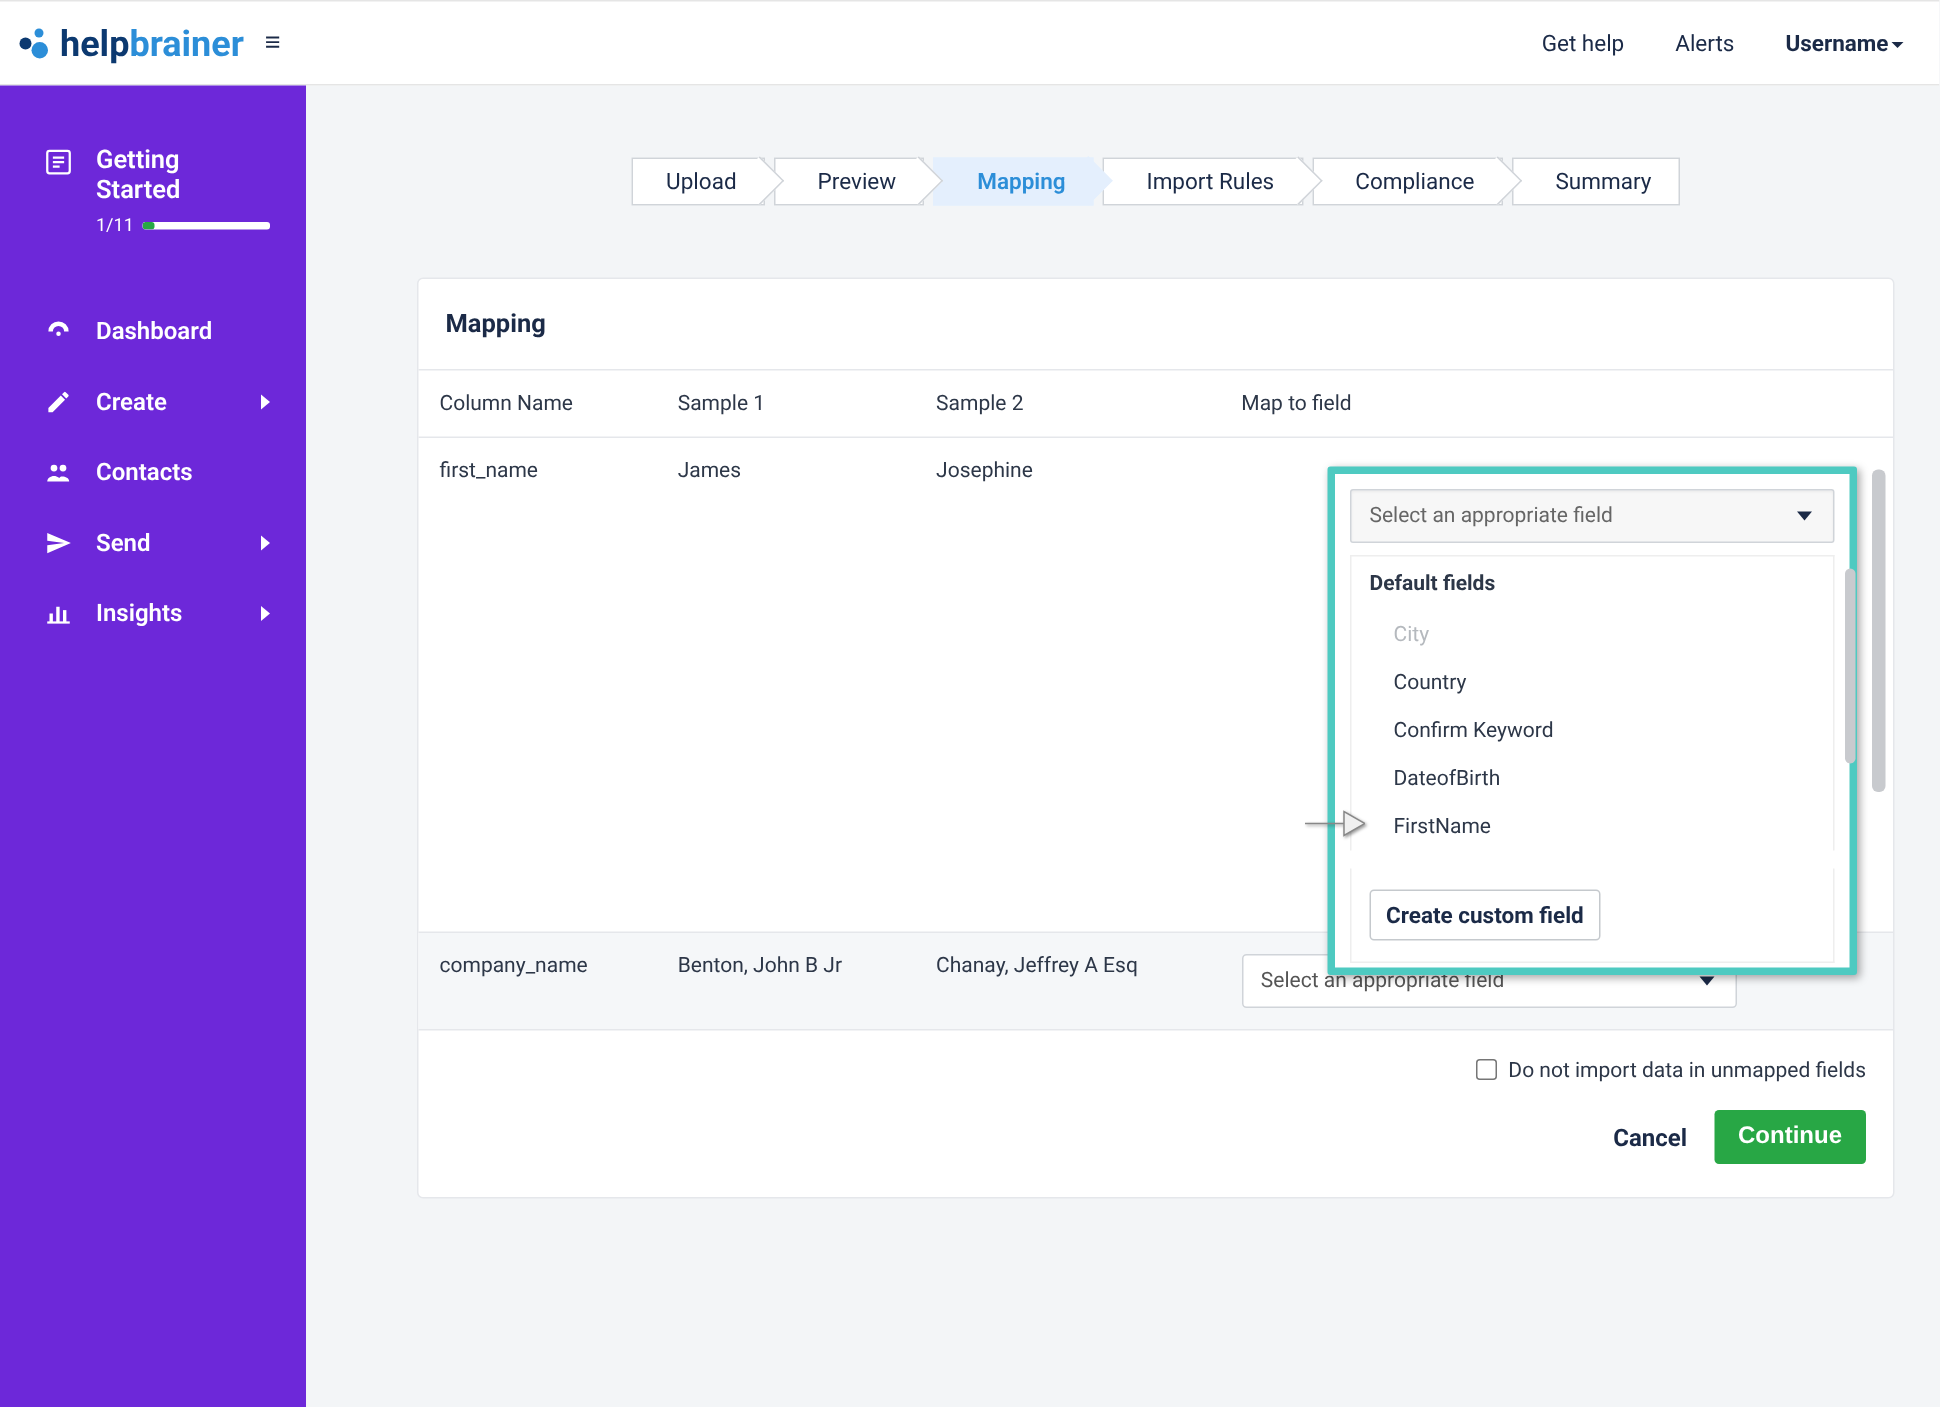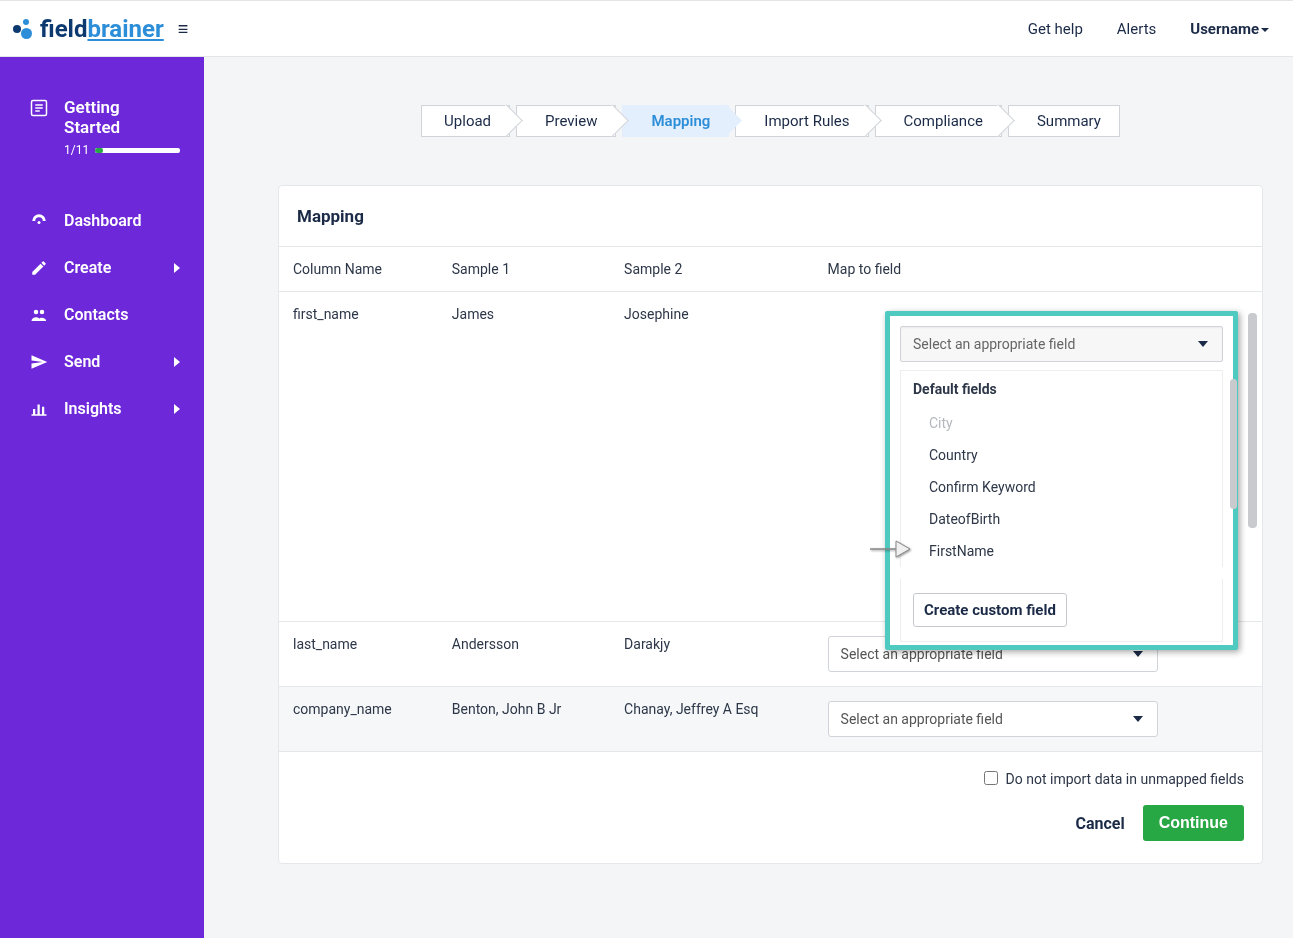--- a/index.html
+++ b/index.html
@@ -7,21 +7,21 @@
 
     
     .top-header { position: absolute; top: 0; left: 0; right: 0; height: 57px; background: #fff; border-top: 1px solid #e5e5e5; border-bottom: 1px solid #e5e5e5; display: flex; align-items: center; padding: 0 24px 0 10px; }
     .logo { display: flex; align-items: center; font-weight: 700; font-size: 24px; }
     .logo-dots { position: relative; width: 24px; height: 24px; margin-right: 6px; }
     .logo-dots span { position: absolute; border-radius: 50%; }
     .dot1 { width: 6px; height: 6px; background: #2c8ed8; left: 13px; top: 2px; }
     .dot2 { width: 8px; height: 8px; background: #0c3970; left: 3px; top: 8px; }
     .dot3 { width: 11px; height: 11px; background: #2c8ed8; left: 11px; top: 11px; }
     .logo-main { color: #0c3970; }
-    .logo-brainer { color: #2c8ed8; text-decoration: underline; }
+    .logo-brainer { color: #2c8ed8; }
     .hamburger { margin-left: 14px; color: #1b2a47; font-size: 18px; line-height: 1; cursor: pointer; }
     .top-spacer { flex: 1; }
     .top-nav a { color: #1b2a47; text-decoration: none; font-size: 15px; margin-left: 30px; cursor: pointer; }
     .top-nav .username { font-weight: 700; }
     .caret { display: inline-block; width: 0; height: 0; margin-left: 2px; vertical-align: middle; border-left: 4px solid transparent; border-right: 4px solid transparent; border-top: 4px solid #1b2a47; }
 
     
     .sidebar { position: absolute; left: 0; top: 57px; bottom: 0; width: 204px; background: #6d28d9; color: #fff; padding-top: 40px; }
     .gs-wrap { display: flex; align-items: flex-start; padding: 0 24px 0 30px; margin-bottom: 40px; }
     .gs-icon { width: 18px; height: 18px; margin-right: 16px; margin-top: 2px; }
@@ -88,21 +88,21 @@
 </head>
 <body>
 
 <div class="top-header">
   <div class="logo">
     <div class="logo-dots">
       <span class="dot1"></span>
         <span class="dot2"></span>
         <span class="dot3"></span>
     </div>
-    <span class="logo-main">field</span>
+    <span class="logo-main">help</span>
       <span class="logo-brainer">brainer</span>
   </div>
   <span class="hamburger">≡</span>
   <div class="top-spacer"></div>
   <div class="top-nav">
     <a>Get help</a>
     <a>Alerts</a>
     <a class="username"><span>Username</span><span class="caret"></span></a>
   </div>
 </div>
@@ -207,31 +207,20 @@
           <th>Map to field</th>
         </tr>
       </thead>
       <tbody>
         <tr class="row-expanded">
           <td>first_name</td>
           <td>James</td>
           <td>Josephine</td>
           <td></td>
         </tr>
-        <tr>
-          <td>last_name</td>
-          <td>Andersson</td>
-          <td>Darakjy</td>
-          <td>
-            <div class="select-box">
-              <span>Select an appropriate field</span>
-              <span class="tri"></span>
-            </div>
-          </td>
-        </tr>
         <tr class="alt">
           <td>company_name</td>
           <td>Benton, John B Jr</td>
           <td>Chanay, Jeffrey A Esq</td>
           <td>
             <div class="select-box">
               <span>Select an appropriate field</span>
               <span class="tri"></span>
             </div>
           </td>

